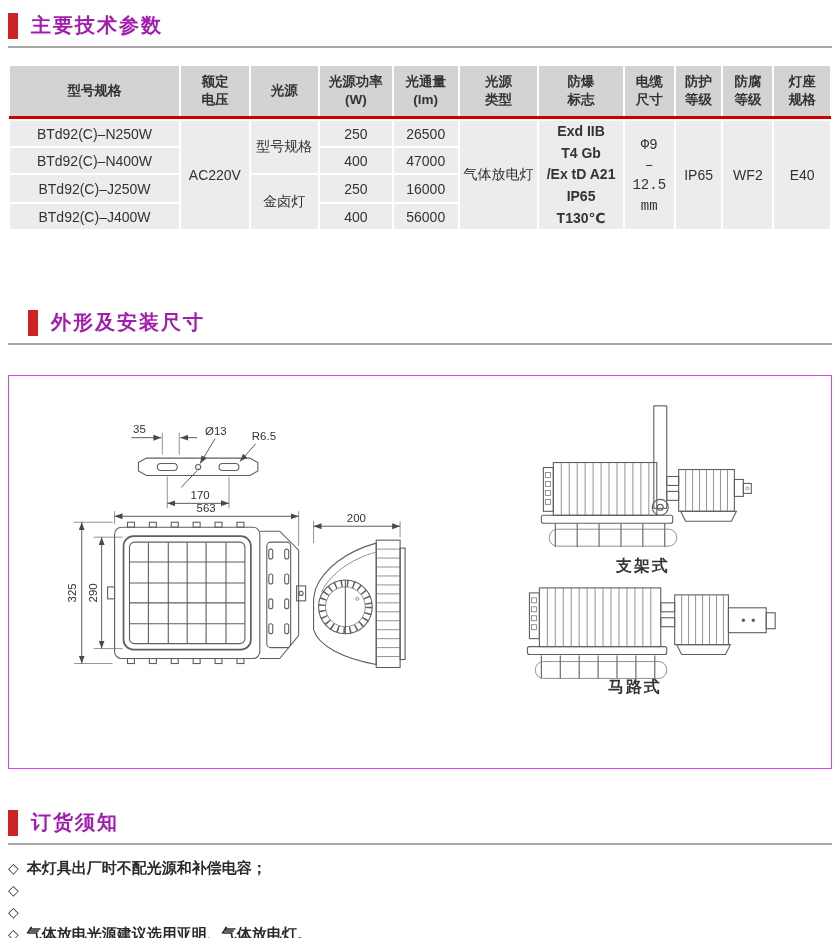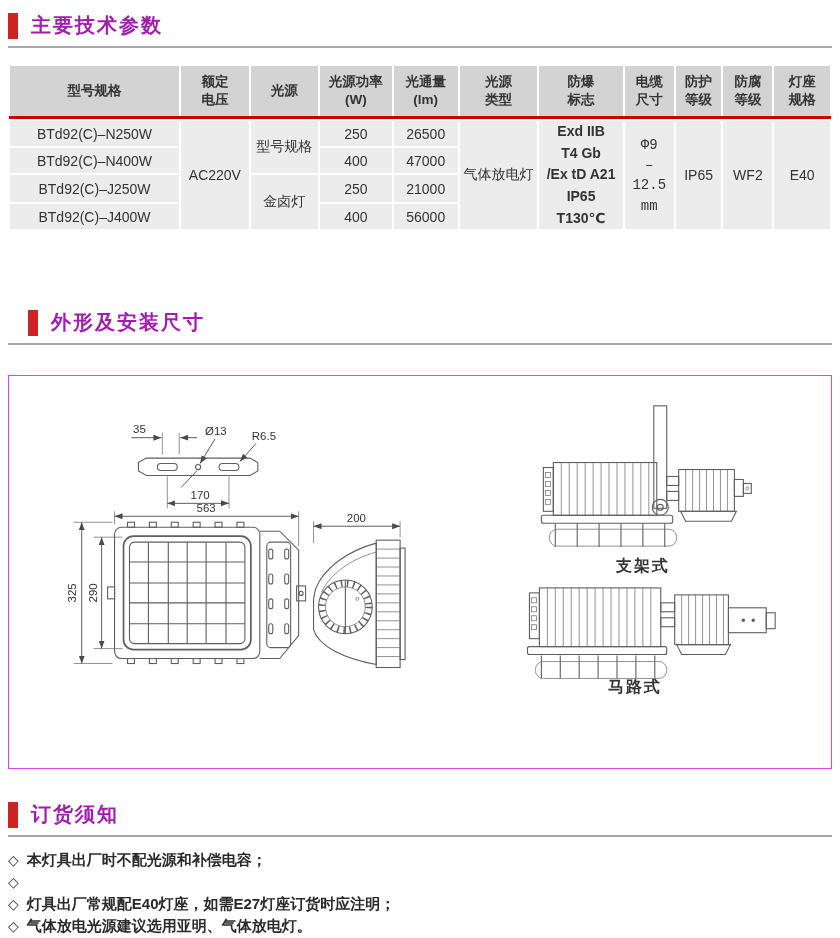--- a/index.html
+++ b/index.html
@@ -8,21 +8,21 @@
     font-family:"Liberation Sans","DejaVu Sans",sans-serif;color:#2e2e2e;
   }
   .page{padding:0 8px;}
 
   
   .sec-head{display:flex;align-items:center;gap:13px;border-bottom:2px solid #a7a7a7;padding-bottom:7px;}
   .red-bar{width:10px;height:26px;background:#ce2323;flex:0 0 auto;}
   .sec-title{font-size:20px;font-weight:bold;color:#a21caf;letter-spacing:2px;}
   .sec-head.first{margin-top:12px;}
   .sec-head.second{margin-top:78px;padding-left:20px;}
-  .sec-head.third{margin-top:32px;align-items:center;}
+  .sec-head.third{margin-top:40px;align-items:center;}
 
   
   table.spec{width:100%;border-collapse:collapse;table-layout:fixed;margin-top:16px;}
   table.spec th{
     background:#d3d3d3;height:50px;font-size:13.5px;font-weight:bold;color:#333;
     border:2px solid #fff;border-bottom:none;white-space:pre-line;line-height:1.3;padding:0 2px;
   }
   table.spec td{
     background:#ececec;font-size:14px;color:#333;text-align:center;vertical-align:middle;
     border:2px solid #fff;height:25px;padding:0 2px;
@@ -121,21 +121,21 @@
       </tr>
       <tr>
         <td>BTd92(C)–N400W</td>
         <td>400</td>
         <td>47000</td>
       </tr>
       <tr>
         <td>BTd92(C)–J250W</td>
         <td rowspan="2">金卤灯</td>
         <td>250</td>
-        <td>21000</td>
+        <td>16000</td>
       </tr>
       <tr>
         <td>BTd92(C)–J400W</td>
         <td>400</td>
         <td>56000</td>
       </tr>
     </tbody>
   </table>
 
   <div class="sec-head second">
@@ -294,21 +294,20 @@
   <div class="notes">
     <div class="note-line">
       <span class="bullet">◇</span>
       <span>本灯具出厂时不配光源和补偿电容；</span>
     </div>
     <div class="note-line">
       <span class="bullet">◇</span>
     </div>
     <div class="note-line">
       <span class="bullet">◇</span>
-      <span>灯具出厂常规配E40灯座，如需E27灯座订货时应注明；</span>
     </div>
     <div class="note-line">
       <span class="bullet">◇</span>
       <span>气体放电光源建议选用亚明、气体放电灯。</span>
     </div>
   </div>
 
 </div>
 
 </body></html>

